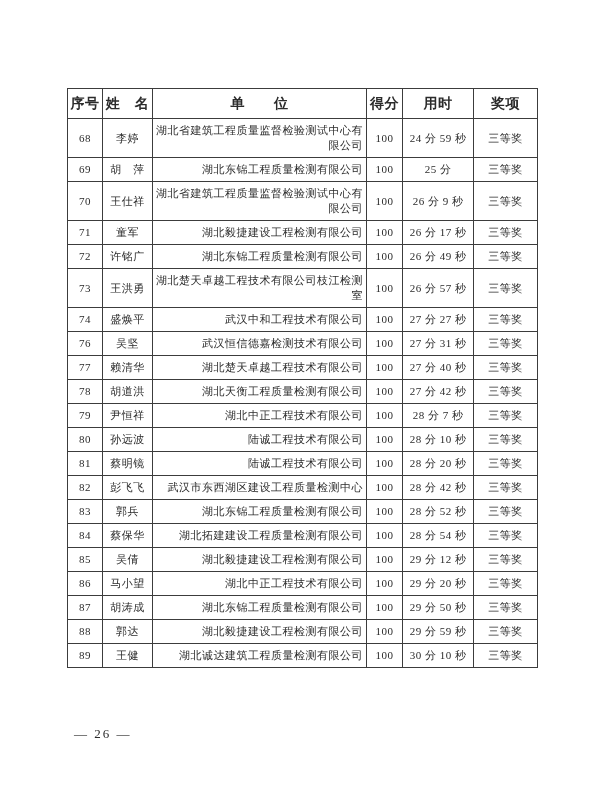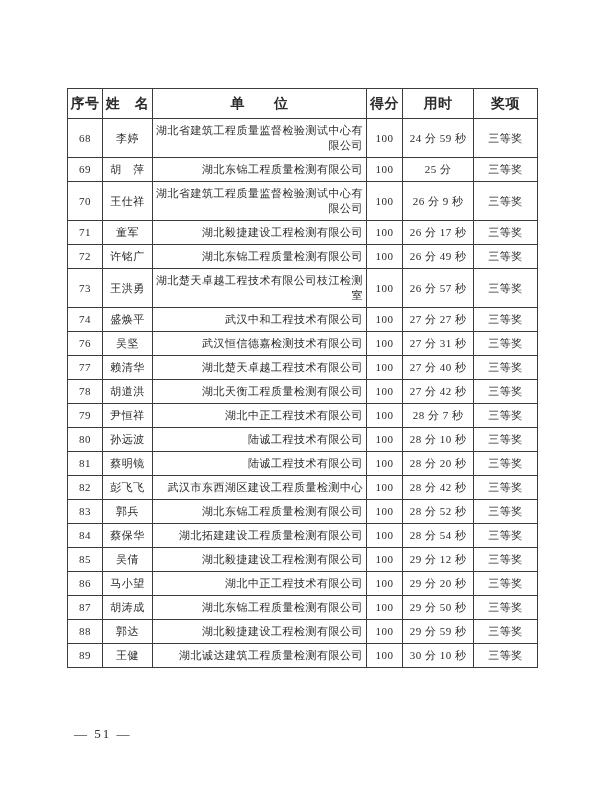--- a/index.html
+++ b/index.html
@@ -249,15 +249,15 @@
           <td class="col-no">89</td>
           <td class="col-name">王健</td>
           <td class="col-unit">湖北诚达建筑工程质量检测有限公司</td>
           <td class="col-score">100</td>
           <td class="col-time">30 分 10 秒</td>
           <td class="col-award">三等奖</td>
         </tr>
       </tbody>
   </table>
 
-  <div class="page-number">— 51 —</div>
+  <div class="page-number">— 26 —</div>
 
 </div>
 
 </body></html>

